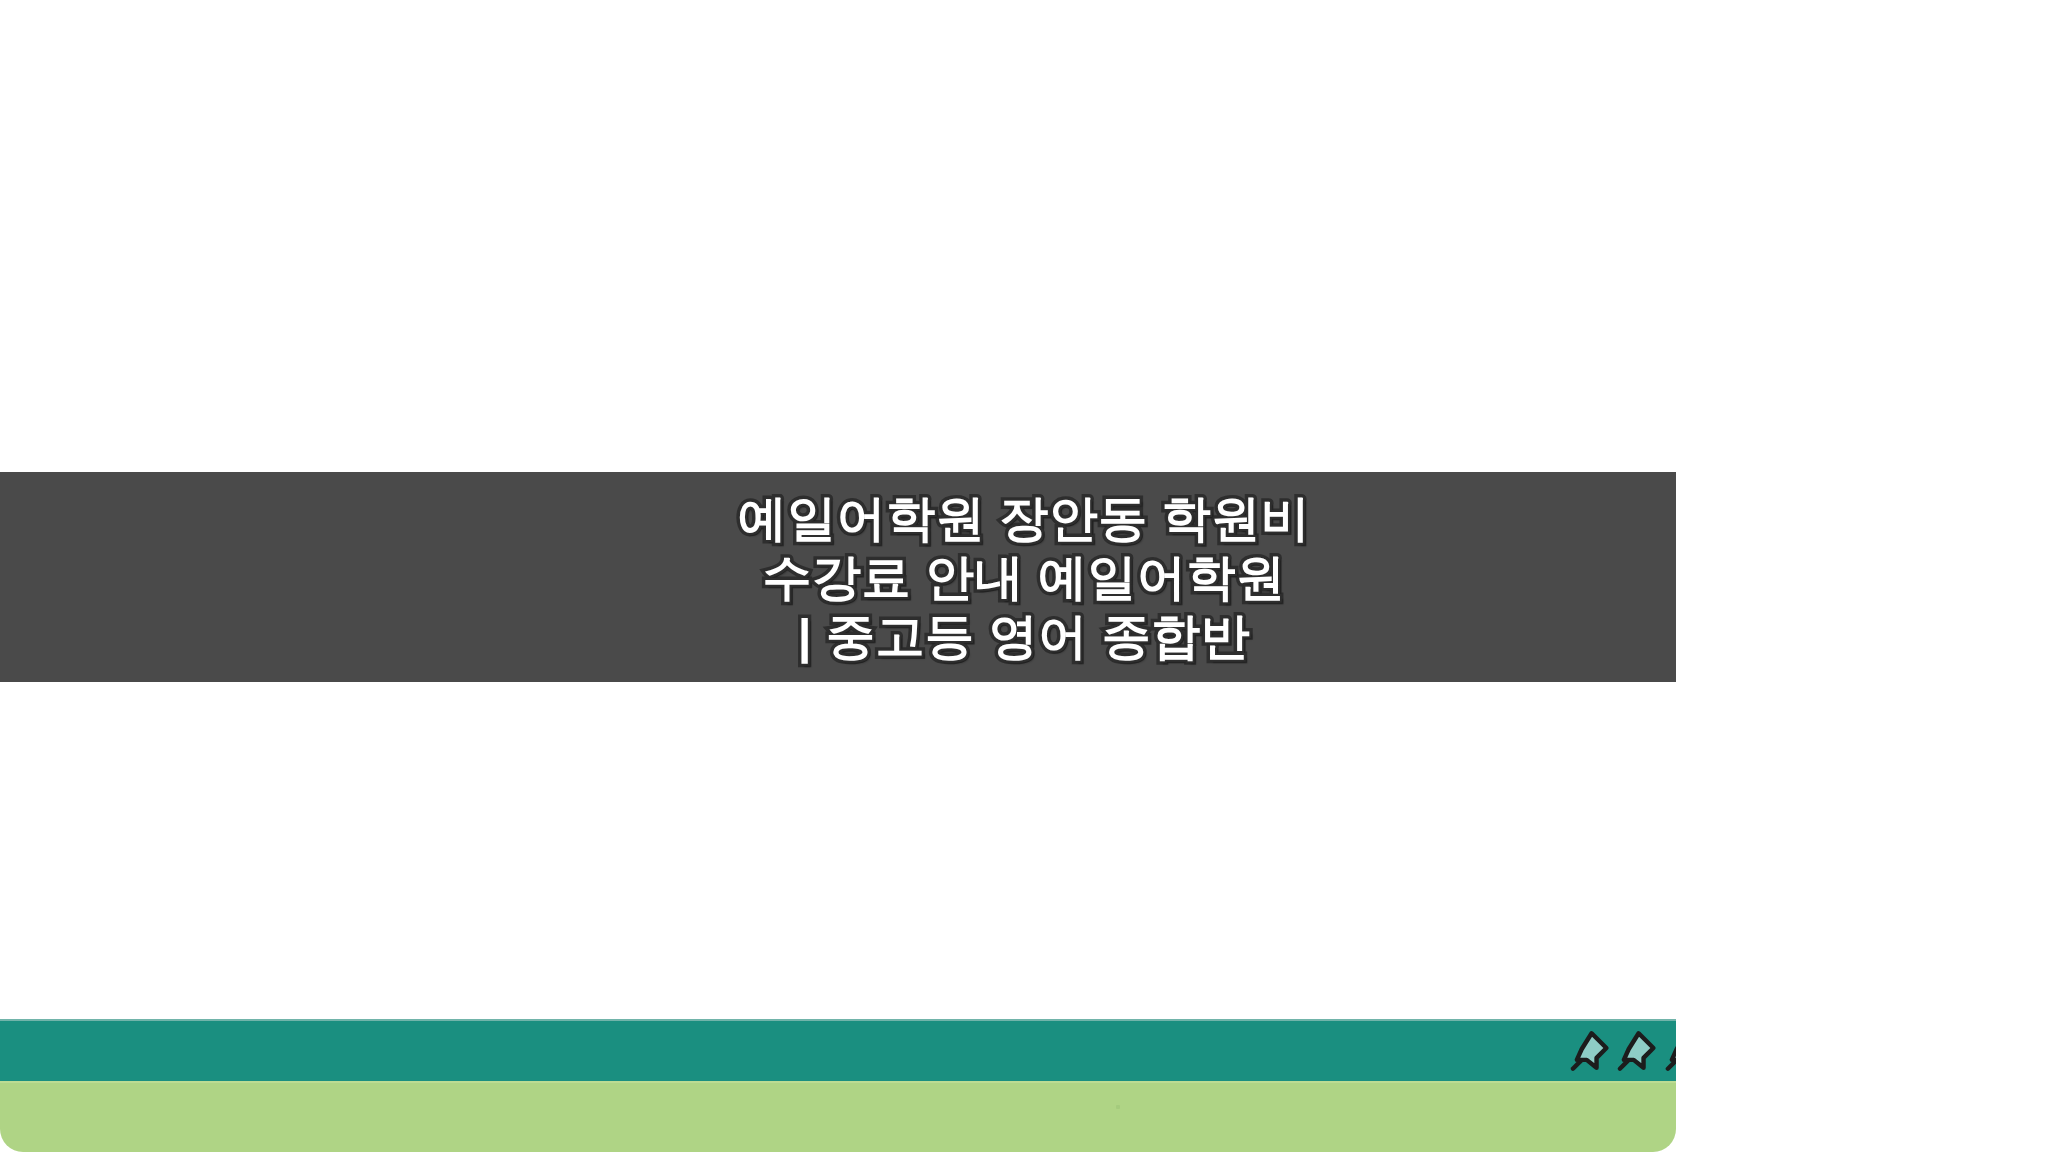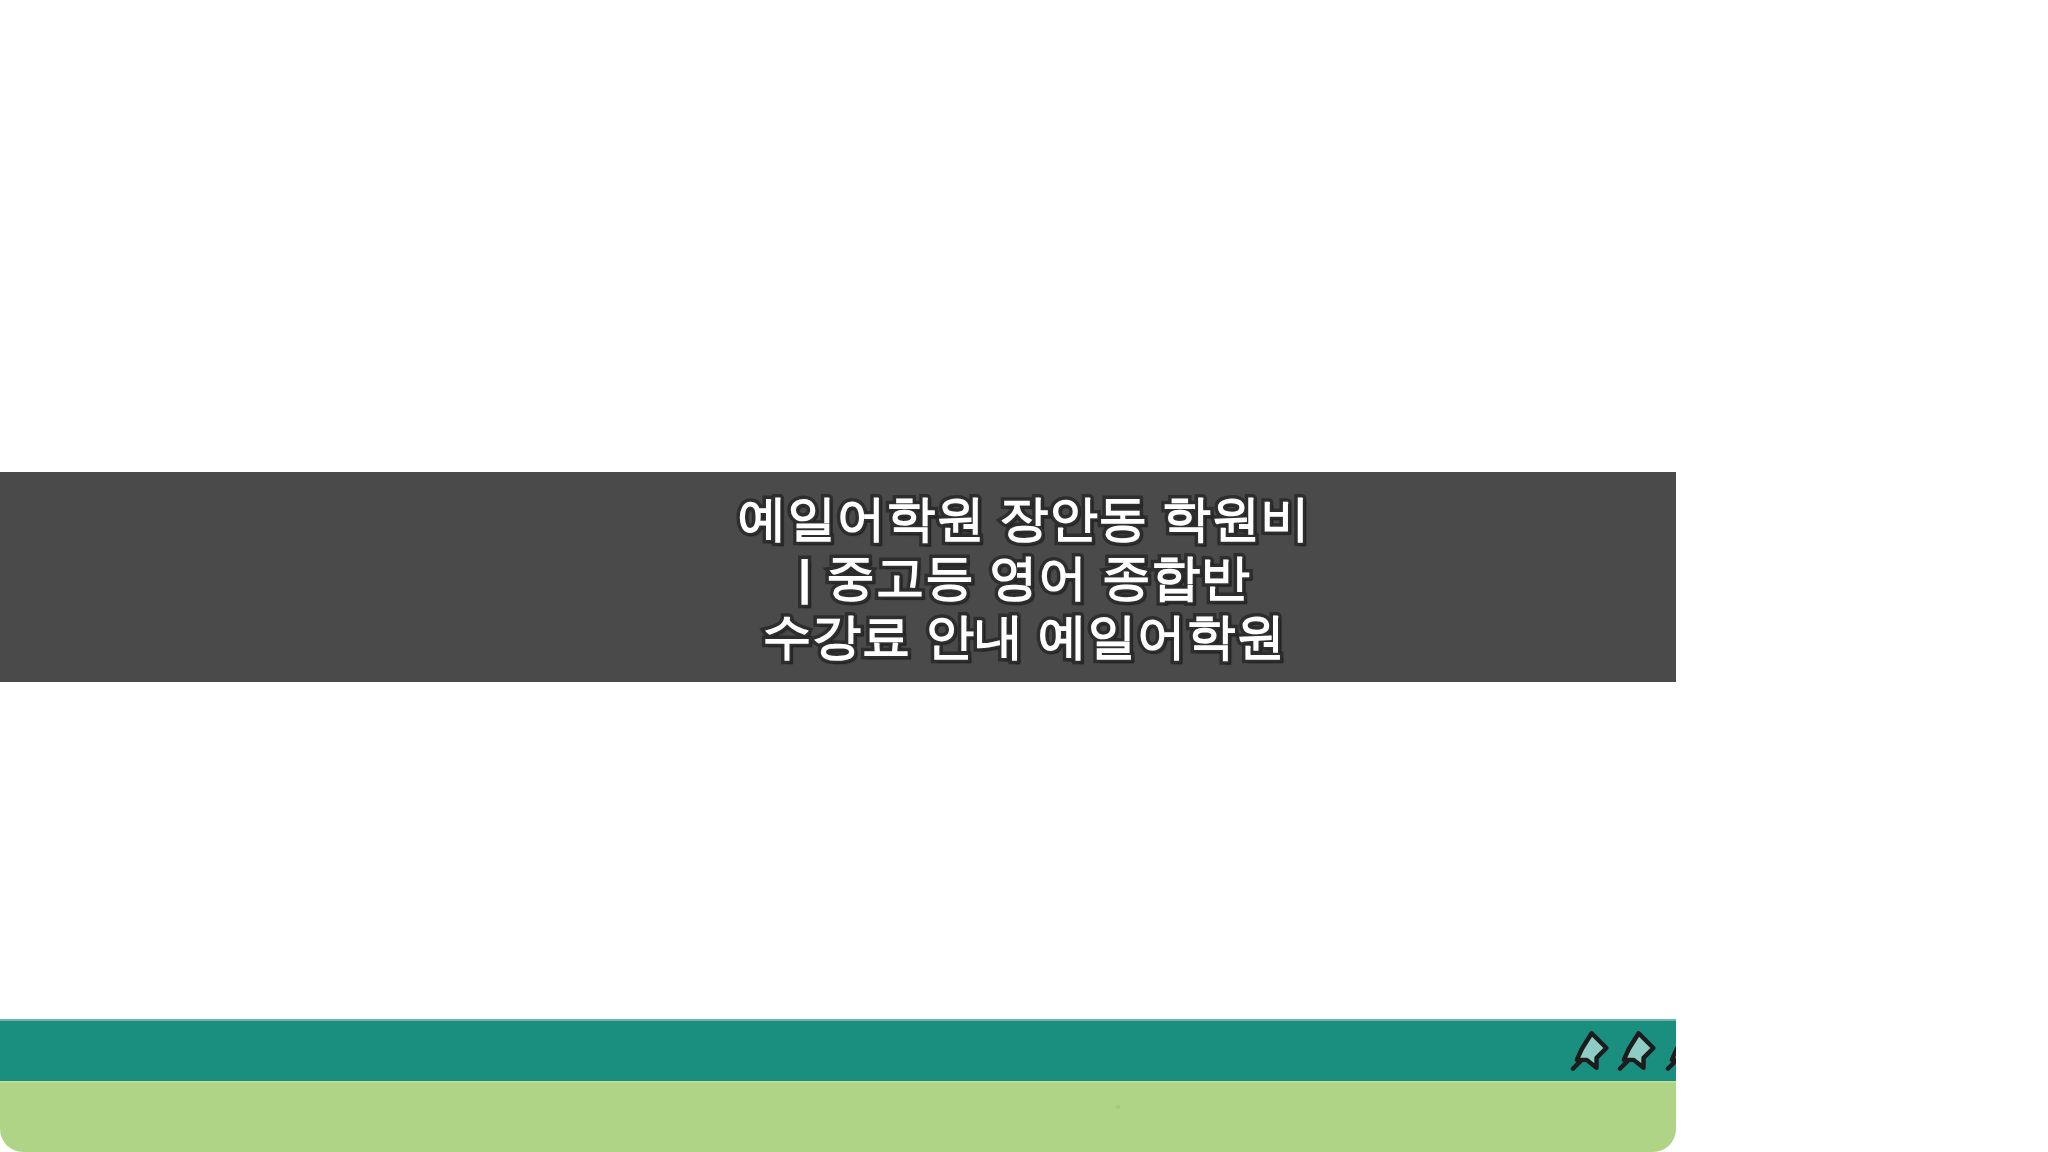--- a/index.html
+++ b/index.html
@@ -168,22 +168,22 @@
 </style>
 </head>
 <body>
 
 <div id="canvas">
 
   <div class="blank-area"></div>
 
   <div class="title-band">
     <div class="title-line">예일어학원 장안동 학원비</div>
+    <div class="title-line">수강료 안내 예일어학원</div>
     <div class="title-line">| 중고등 영어 종합반</div>
-    <div class="title-line">수강료 안내 예일어학원</div>
   </div>
 
   <div class="mid-blank"></div>
 
   <div class="footer">
 
     <div class="teal-band"></div>
     <div class="teal-step-corner"></div>
     <div class="teal-hairline"></div>
 

